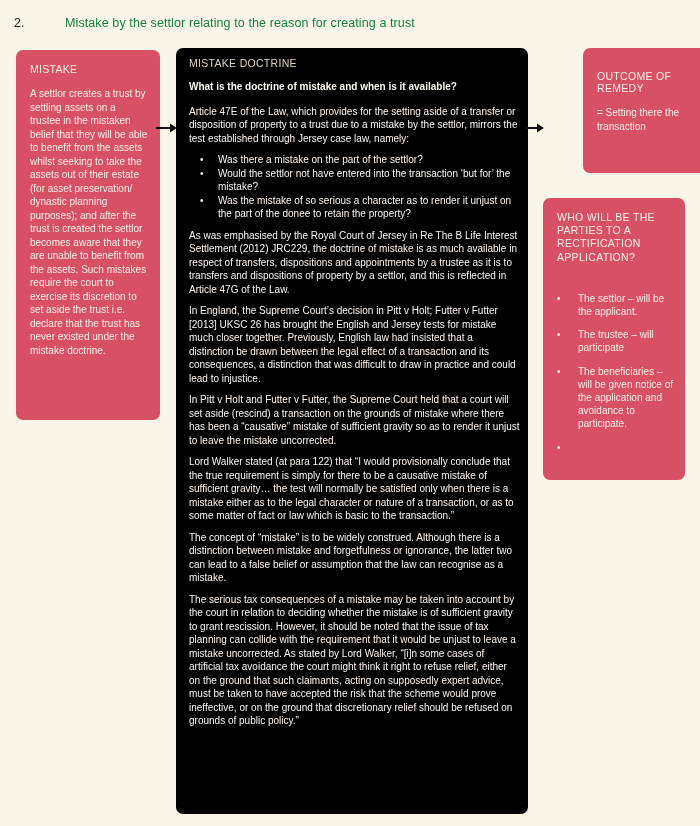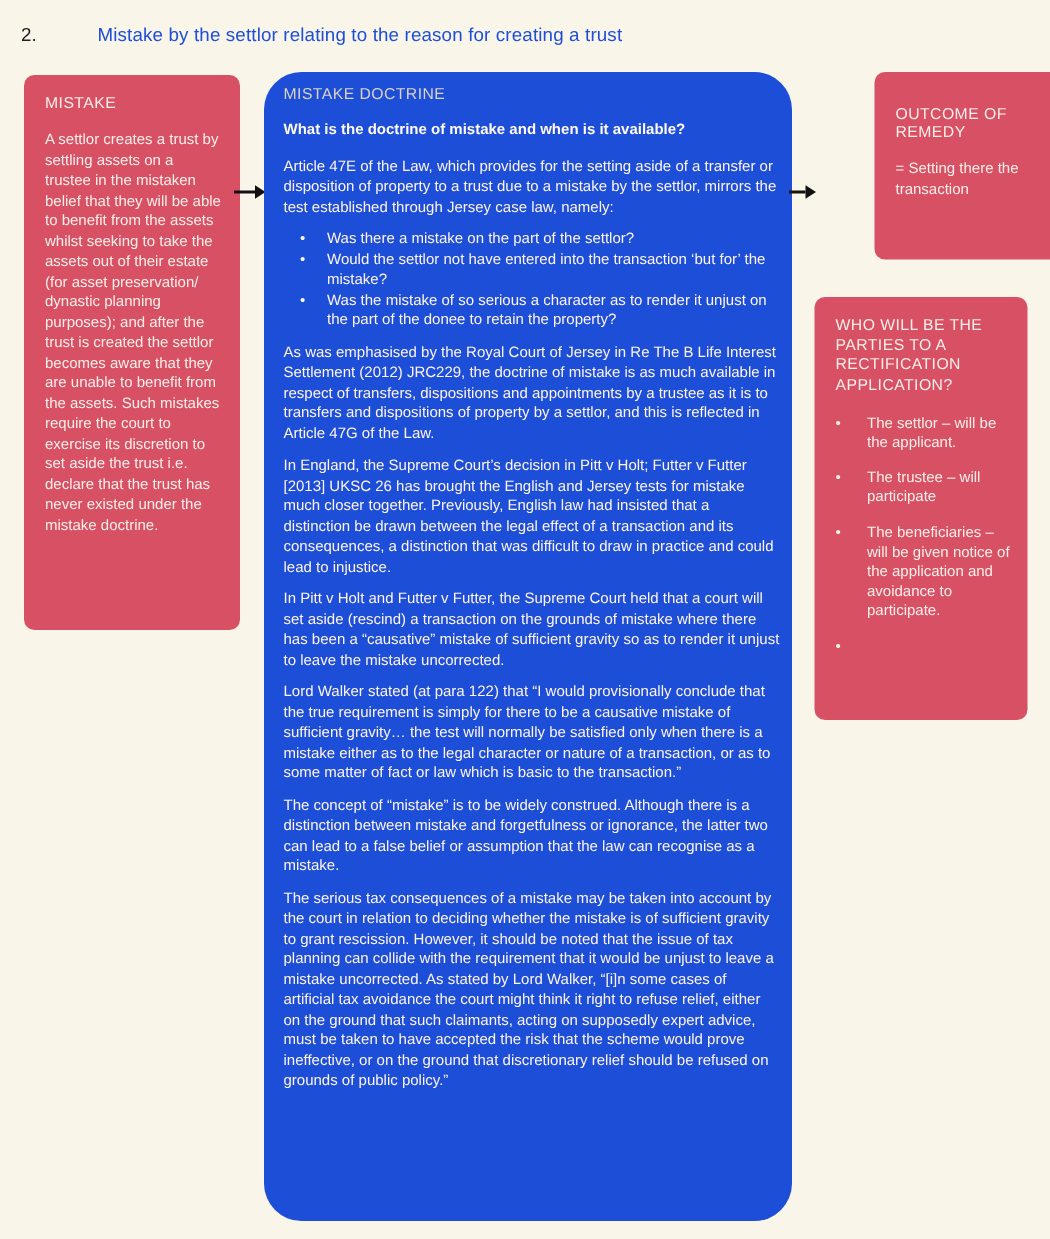--- a/index.html
+++ b/index.html
@@ -9,28 +9,28 @@
     background:#faf5e9;
     font-family:"Liberation Sans",sans-serif;
     overflow:hidden;
   }
   .title-num{
     position:absolute;top:16px;left:14px;
     font-size:12.5px;color:#1e1e1e;
   }
   .title-text{
     position:absolute;top:16px;left:65px;width:600px;
-    font-size:12.5px;color:#1d4ed8;letter-spacing:0.1px;
+    font-size:12.5px;color:#15803d;letter-spacing:0.1px;
   }
   .box{
     position:absolute;border-radius:7px;box-sizing:border-box;
     overflow:hidden;
   }
   .dark{background:#d85064;color:#f9efe9;}
-  .salmon{background:#1d4ed8;color:#fdf4ee;border-radius:25px;}
+  .salmon{background:#000000;color:#fdf4ee;}
   .box-header{font-size:10.5px;letter-spacing:0.3px;margin:0 0 11px 0;}
   .example-box{
     left:16px;top:50px;width:144px;height:370px;
     padding:13px 12px 0 14px;
   }
   .example-box .box-header{margin-bottom:12px;}
   .box p{margin:0;font-size:10px;line-height:13.5px;}
   .doctrine-box{
     left:176px;top:48px;width:352px;height:766px;
     padding:9px 8px 0 13px;
@@ -47,21 +47,21 @@
   .outcome-box{
     left:543px;top:48px;width:142px;height:125px;
     padding:22px 12px 0 14px;
     margin-left:40px;
   }
   .outcome-box .box-header{margin-bottom:12px;}
   .parties-box{
     left:543px;top:198px;width:142px;height:282px;
     padding:13px 8px 0 14px;
   }
-  .parties-box .box-header{margin-bottom:12px;line-height:13.2px;width:110px;}
+  .parties-box .box-header{margin-bottom:28px;line-height:13.2px;width:110px;}
   ul.parties-bullets{list-style:none;margin:0;padding:0;}
   ul.parties-bullets li{display:flex;font-size:10px;line-height:13.2px;margin:0 0 10px 0;}
   ul.parties-bullets .dot{flex:none;width:21px;}
   .arrow{position:absolute;}
   .arrow-1{left:156px;top:121px;}
   .arrow-2{left:526px;top:121px;}
 </style>
 </head>
 <body>
 

